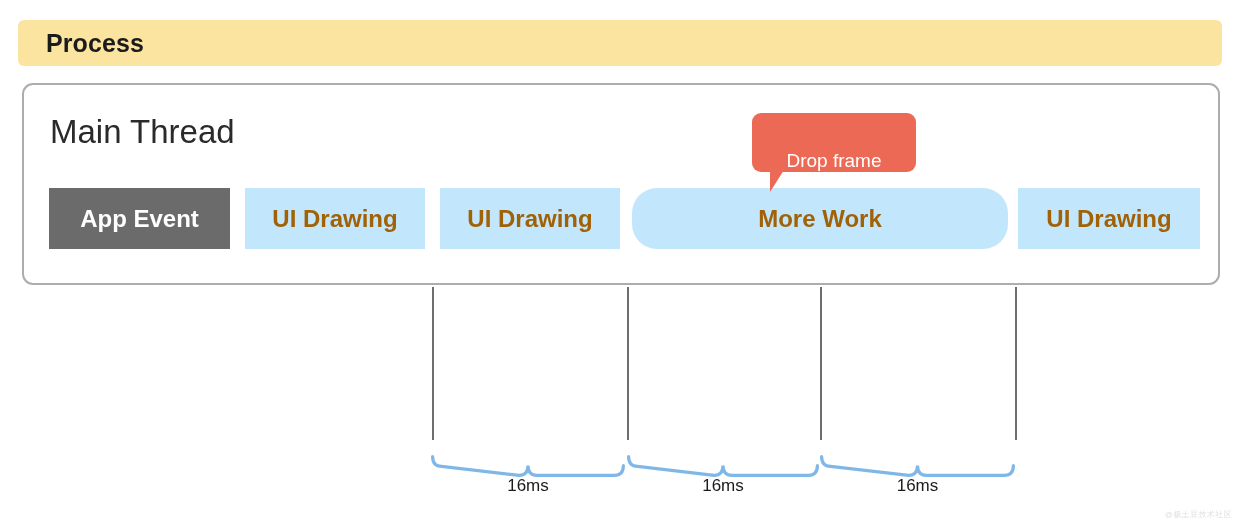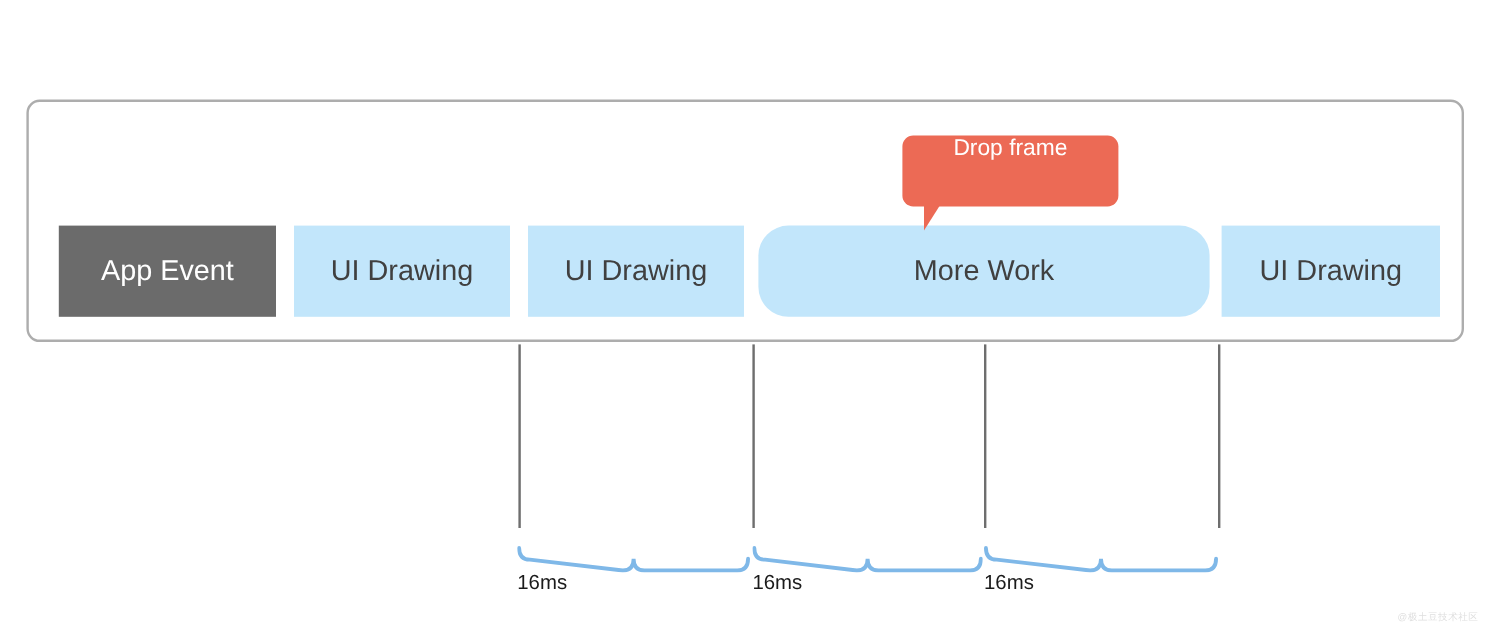--- a/index.html
+++ b/index.html
@@ -60,49 +60,50 @@
     top: 113px;
     font-size: 33px;
     color: #2a2a2a;
     white-space: nowrap;
   }
 
   
   .block {
     position: absolute;
     top: 188px;
-    height: 76px;
+    height: 61px;
     display: flex;
     align-items: center;
     justify-content: center;
     box-sizing: border-box;
     font-size: 24px;
     white-space: nowrap;
+    font-weight: bold;
   }
   .block.kind-event {
     background: #6B6B6B;
     color: #ffffff;
   }
   .block.kind-draw,
   .block.kind-work {
     background: #C2E6FB;
-    color: #404040;
+    color: #a16207;
   }
 
   
   .callout {
     position: absolute;
     left: 752px;
     top: 113px;
-    width: 180px;
+    width: 164px;
     height: 59px;
     background: #EC6A55;
     border-radius: 9px;
     display: flex;
-    align-items: flex-start;
+    align-items: flex-end;
     justify-content: center;
   }
   .callout-text {
     font-size: 19px;
     color: #ffffff;
     white-space: nowrap;
   }
   .callout-tail {
     position: absolute;
     left: 770px;
@@ -128,21 +129,21 @@
     position: absolute;
     top: 455px;
     height: 22px;
   }
   .brace svg { display: block; }
   .ms-label {
     position: absolute;
     top: 476px;
     font-size: 17px;
     color: #1b1b1b;
-    text-align: left;
+    text-align: center;
     white-space: nowrap;
   }
 
   
   .watermark {
     position: absolute;
     right: 8px;
     bottom: 7px;
     font-size: 8px;
     color: #DFDFDF;
@@ -150,22 +151,26 @@
     white-space: nowrap;
     user-select: none;
     margin-top: 40px;
   }
 </style>
 </head>
 <body>
 
 <div id="canvas">
 
+  <div class="process-bar">
+    <span class="process-label">Process</span>
+  </div>
 
   <div class="thread-card"></div>
+  <div class="thread-title">Main Thread</div>
 
   <div id="blocks-layer">
       <div class="block kind-event" style="left: 49px; width: 181px;">
         <span>App Event</span>
       </div>
       <div class="block kind-draw" style="left: 245px; width: 180px;">
         <span>UI Drawing</span>
       </div>
       <div class="block kind-draw" style="left: 440px; width: 180px;">
         <span>UI Drawing</span>

